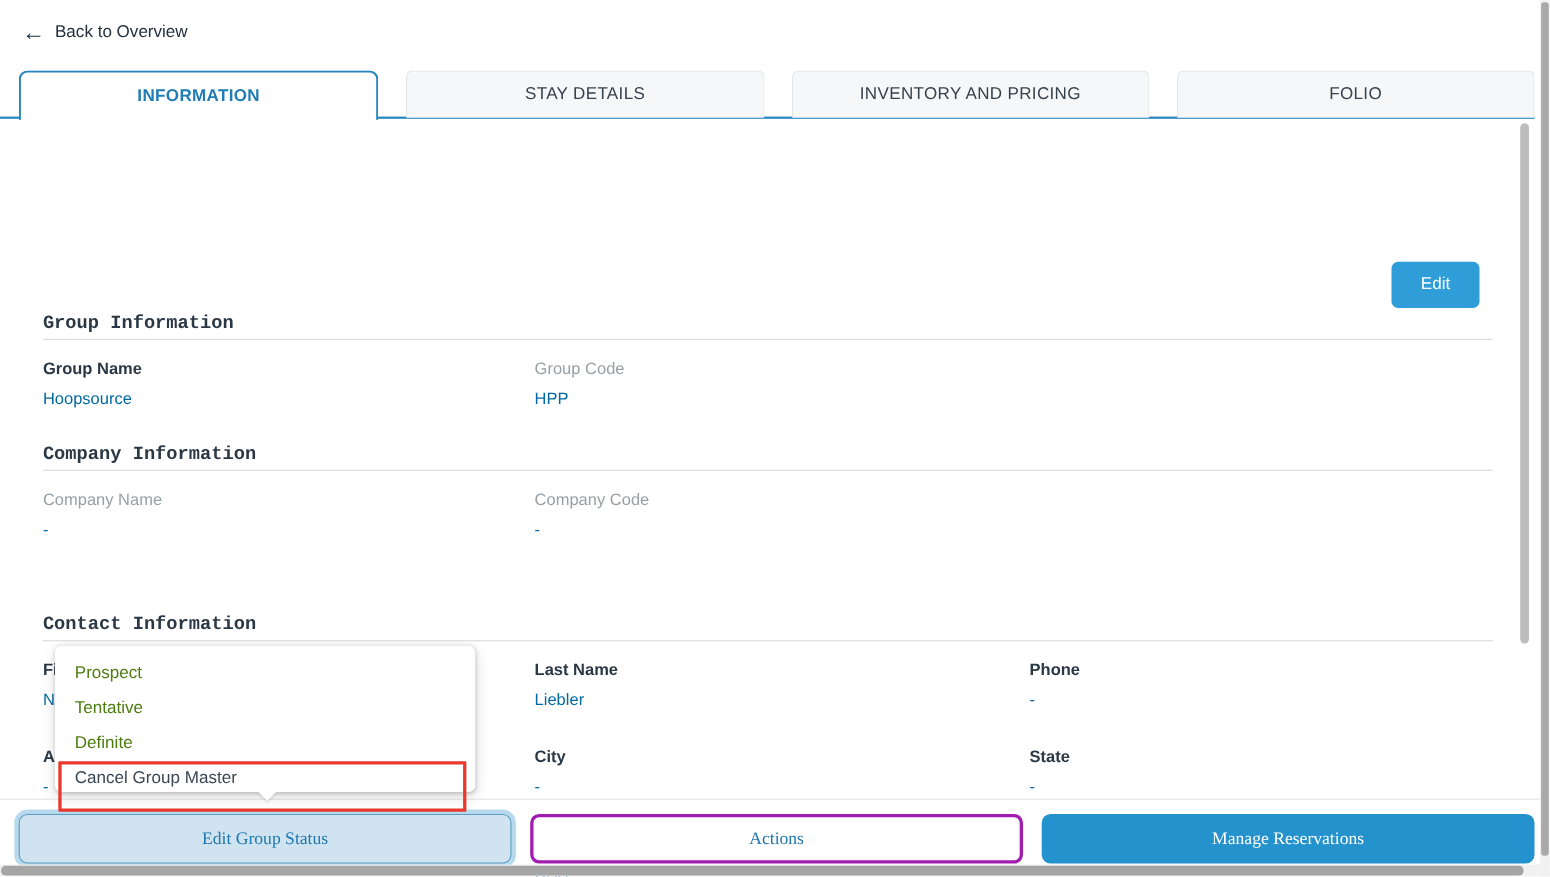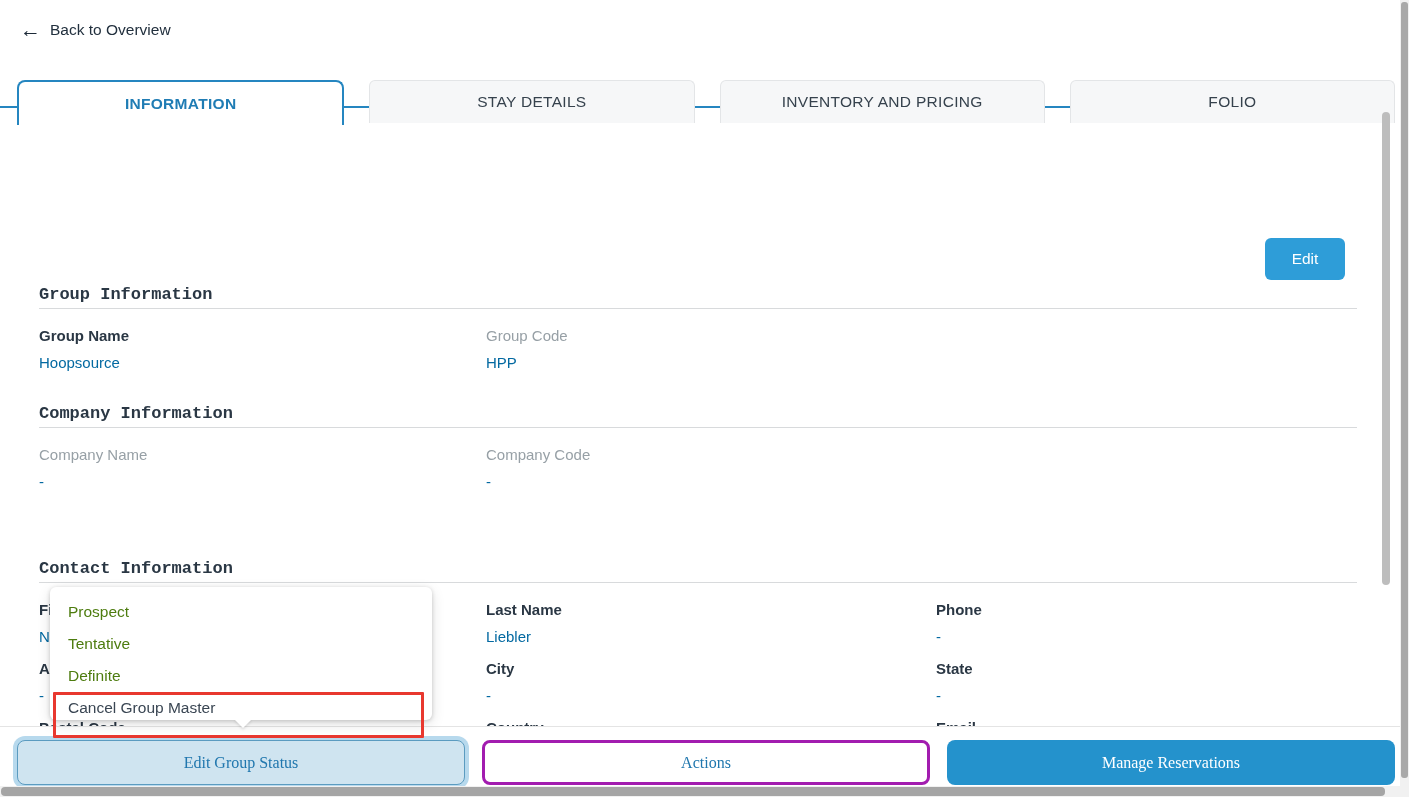--- a/index.html
+++ b/index.html
@@ -6,38 +6,38 @@
   html,body { width:1409px; height:797px; }
   body { font-family:"Liberation Sans", sans-serif; background:#ffffff; color:#2e3d4f; overflow:hidden; }
   #page { position:relative; width:1409px; height:797px; background:#ffffff; overflow:hidden; }
 
   
   .back-link { position:absolute; top:19px; left:20px; display:flex; align-items:center; gap:9px; cursor:pointer; }
   .back-arrow { font-size:21px; line-height:21px; color:#1c2a38; font-weight:700; }
   .back-label { font-size:15.5px; color:#22303e; }
 
   
-  .tabs { position:absolute; top:64px; left:17px; width:1378px; height:44px; display:flex; gap:25px; z-index:3;margin-top:16px; }
+  .tabs { position:absolute; top:64px; left:17px; width:1378px; height:44px; display:flex; gap:25px; z-index:3; }
   .tab { flex:1 1 0; display:flex; align-items:center; justify-content:center; font-size:15.5px; letter-spacing:.3px;
          color:#36424d; background:#f6f7f8; border:1px solid #e3e5e7; border-bottom:none;
          border-radius:6px 6px 0 0; cursor:pointer; height:43px; }
   .tab.active { background:#ffffff; border:2px solid #2586c0; border-bottom:none; border-radius:8px 8px 0 0;
                 color:#1f7cb4; font-weight:700; height:45px; z-index:4; }
   .tab-underline { position:absolute; top:106px; left:0; width:1395px; height:2px; background:#2586c0; z-index:2; }
 
   
   .panel { position:absolute; top:108px; left:0; width:1395px; height:619px; background:#fff; }
 
   .edit-btn { position:absolute; top:130px; right:50px; width:80px; height:42px; background:#2e9dd8; color:#fff;
               font-size:15.5px; border:none; border-radius:6px; cursor:pointer; font-family:inherit; }
 
   .section { position:absolute; left:39px; width:1318px; }
   .section-title { font-size:17px; font-weight:700; color:#2a3744; line-height:20px;font-family:Liberation Mono, monospace; }
   .section hr { border:none; border-top:1px solid #d8dadc; margin-top:3px; }
-  .fields { display:grid; grid-template-columns:447px 450px 421px; row-gap:16px; margin-top:19px; }
+  .fields { display:grid; grid-template-columns:447px 450px 421px; row-gap:36px; margin-top:19px; }
   .label { font-size:15px; font-weight:700; color:#2a3744; line-height:16px; }
   .label.muted { color:#97a0a6; font-weight:400; }
   .value { font-size:15px; color:#0369a1; line-height:16px; margin-top:11px; }
 
   #section-group { top:177px; }
   #section-company { top:296px; }
   #section-contact { top:451px; }
 
   
   .status-menu { position:absolute; left:50px; top:587px; width:382px; height:133px; background:#fff;

